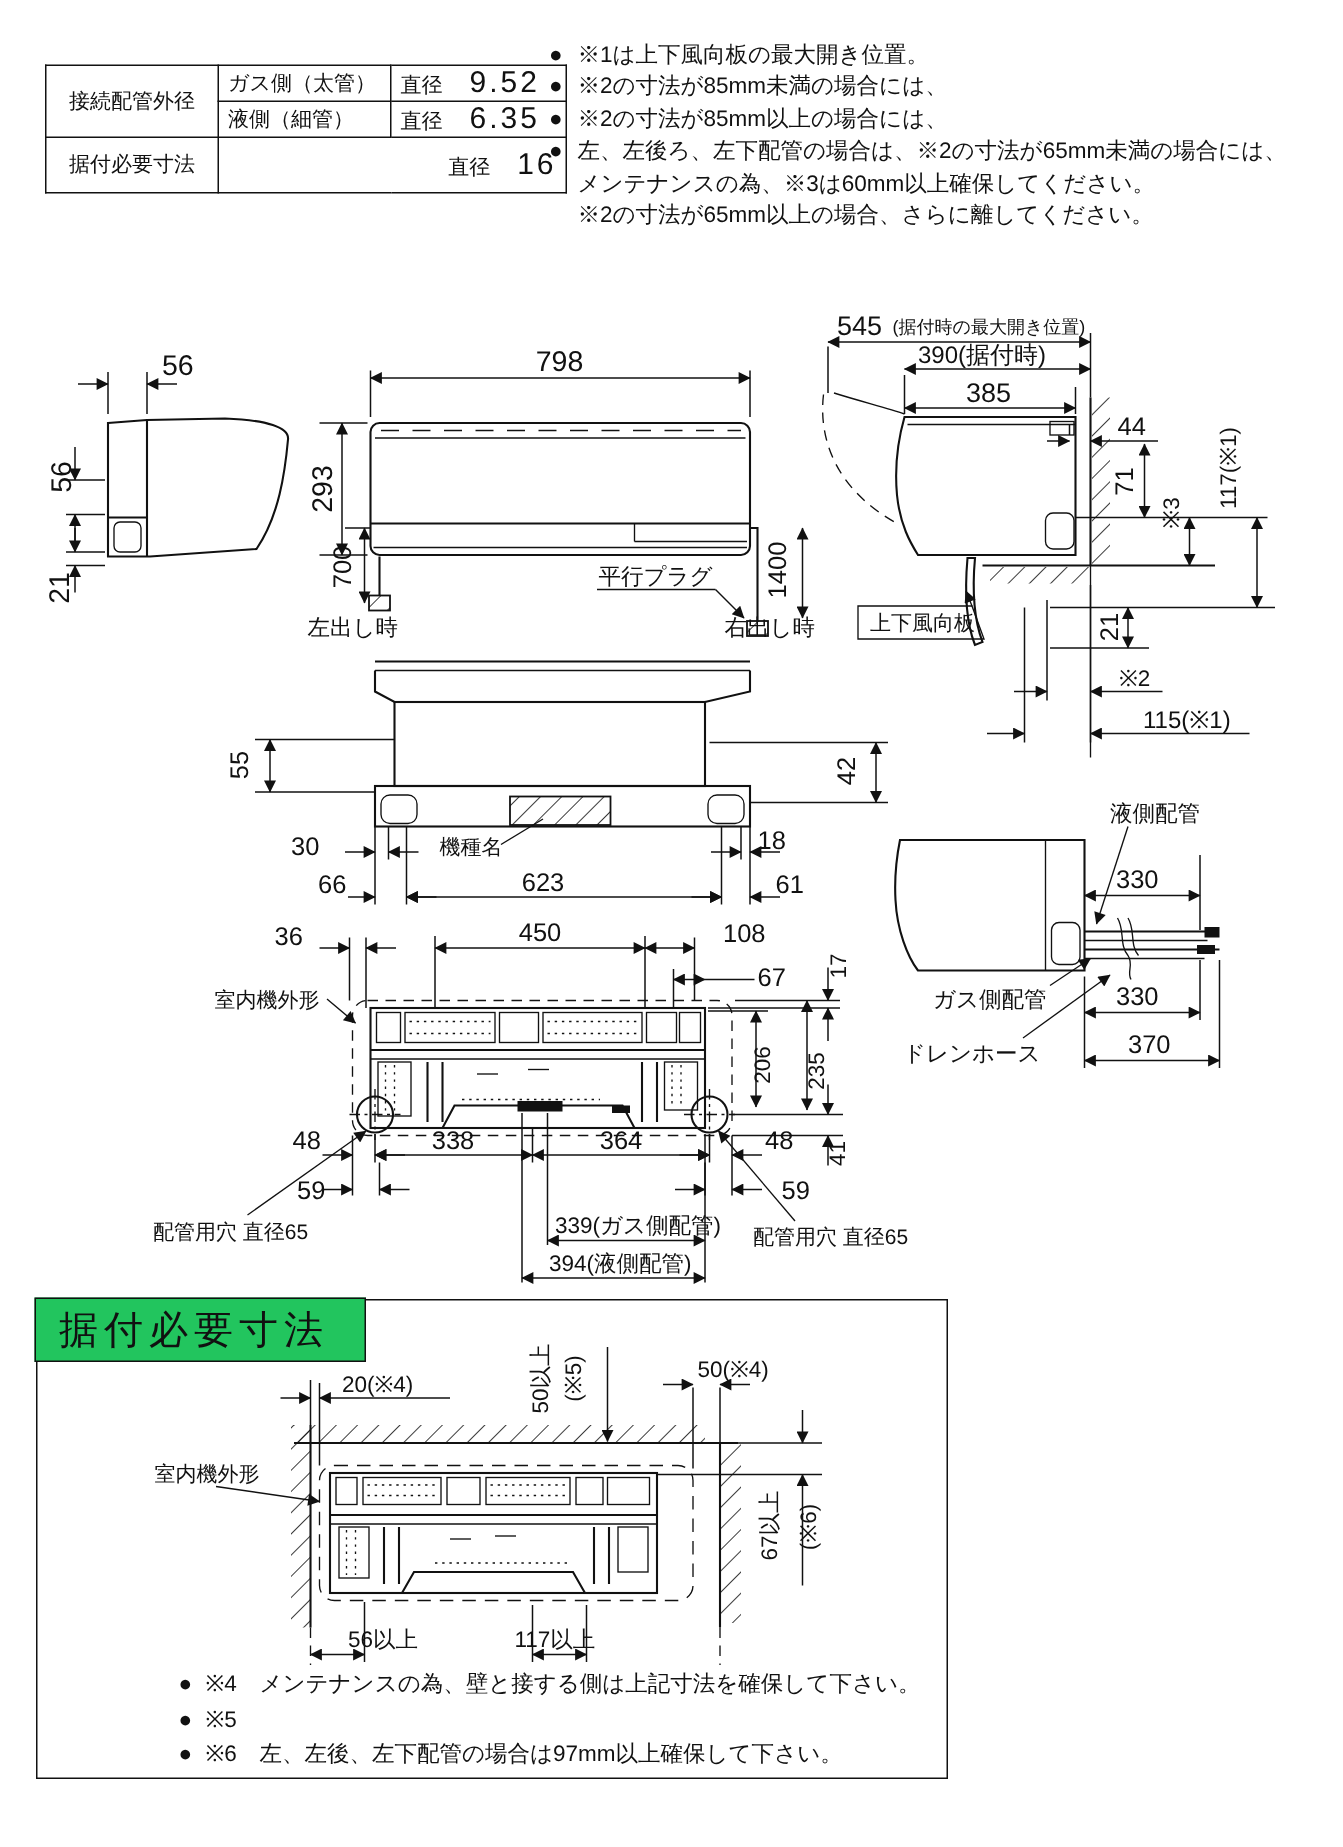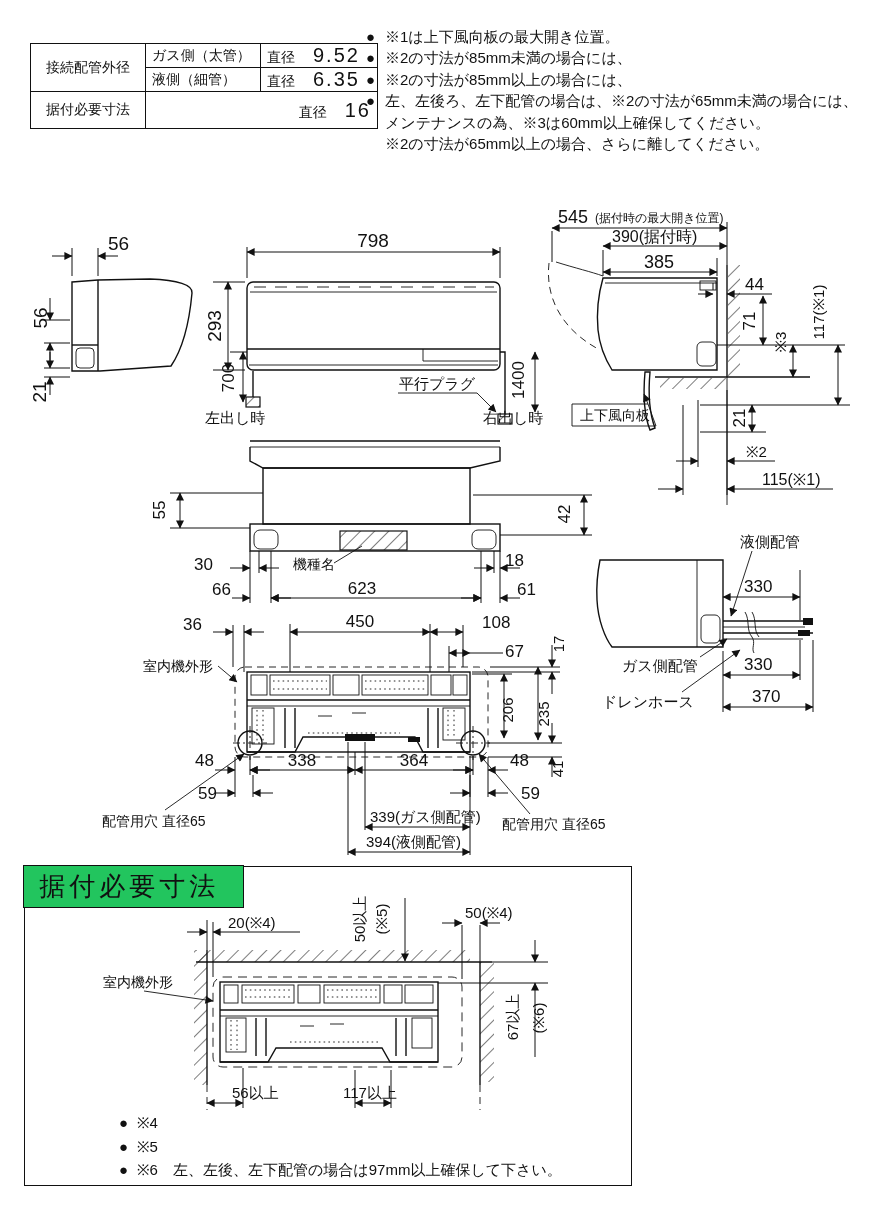--- a/index.html
+++ b/index.html
@@ -420,20 +420,21 @@
       <text class="t17" x="752" y="702">370</text>
     </g>
   </svg>
 
   <div class="ibox">
     <div class="ititle">据付必要寸法</div>
     <div class="inotes">
       <div class="row">
           <span class="blt">●</span>
           <span class="tag">※4</span>
+          <span>メンテナンスの為、壁と接する側は上記寸法を確保して下さい。</span>
         </div>
       <div class="row">
           <span class="blt">●</span>
           <span class="tag">※5</span>
         </div>
       <div class="row">
           <span class="blt">●</span>
           <span class="tag">※6</span>
           <span>左、左後、左下配管の場合は97mm以上確保して下さい。</span>
         </div>

